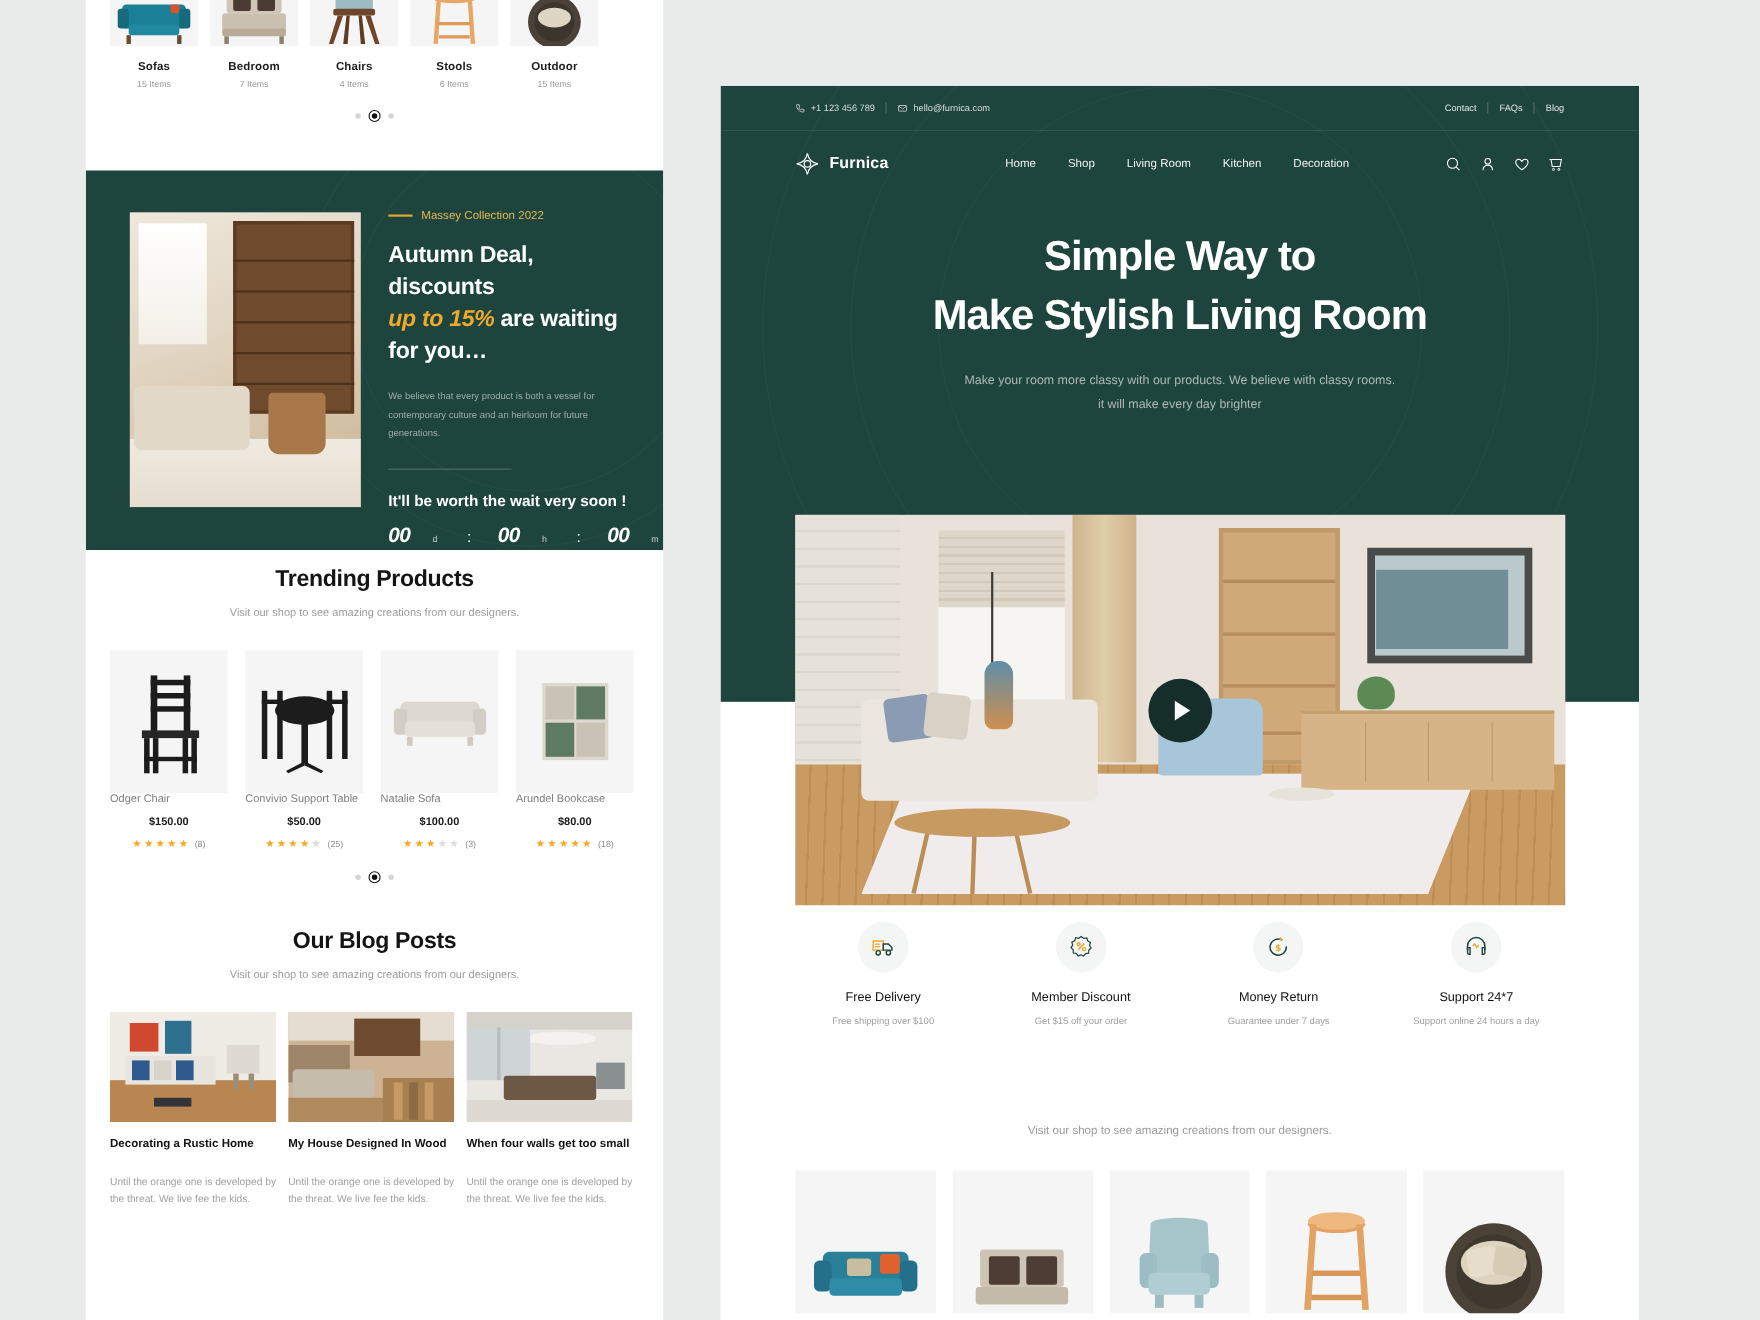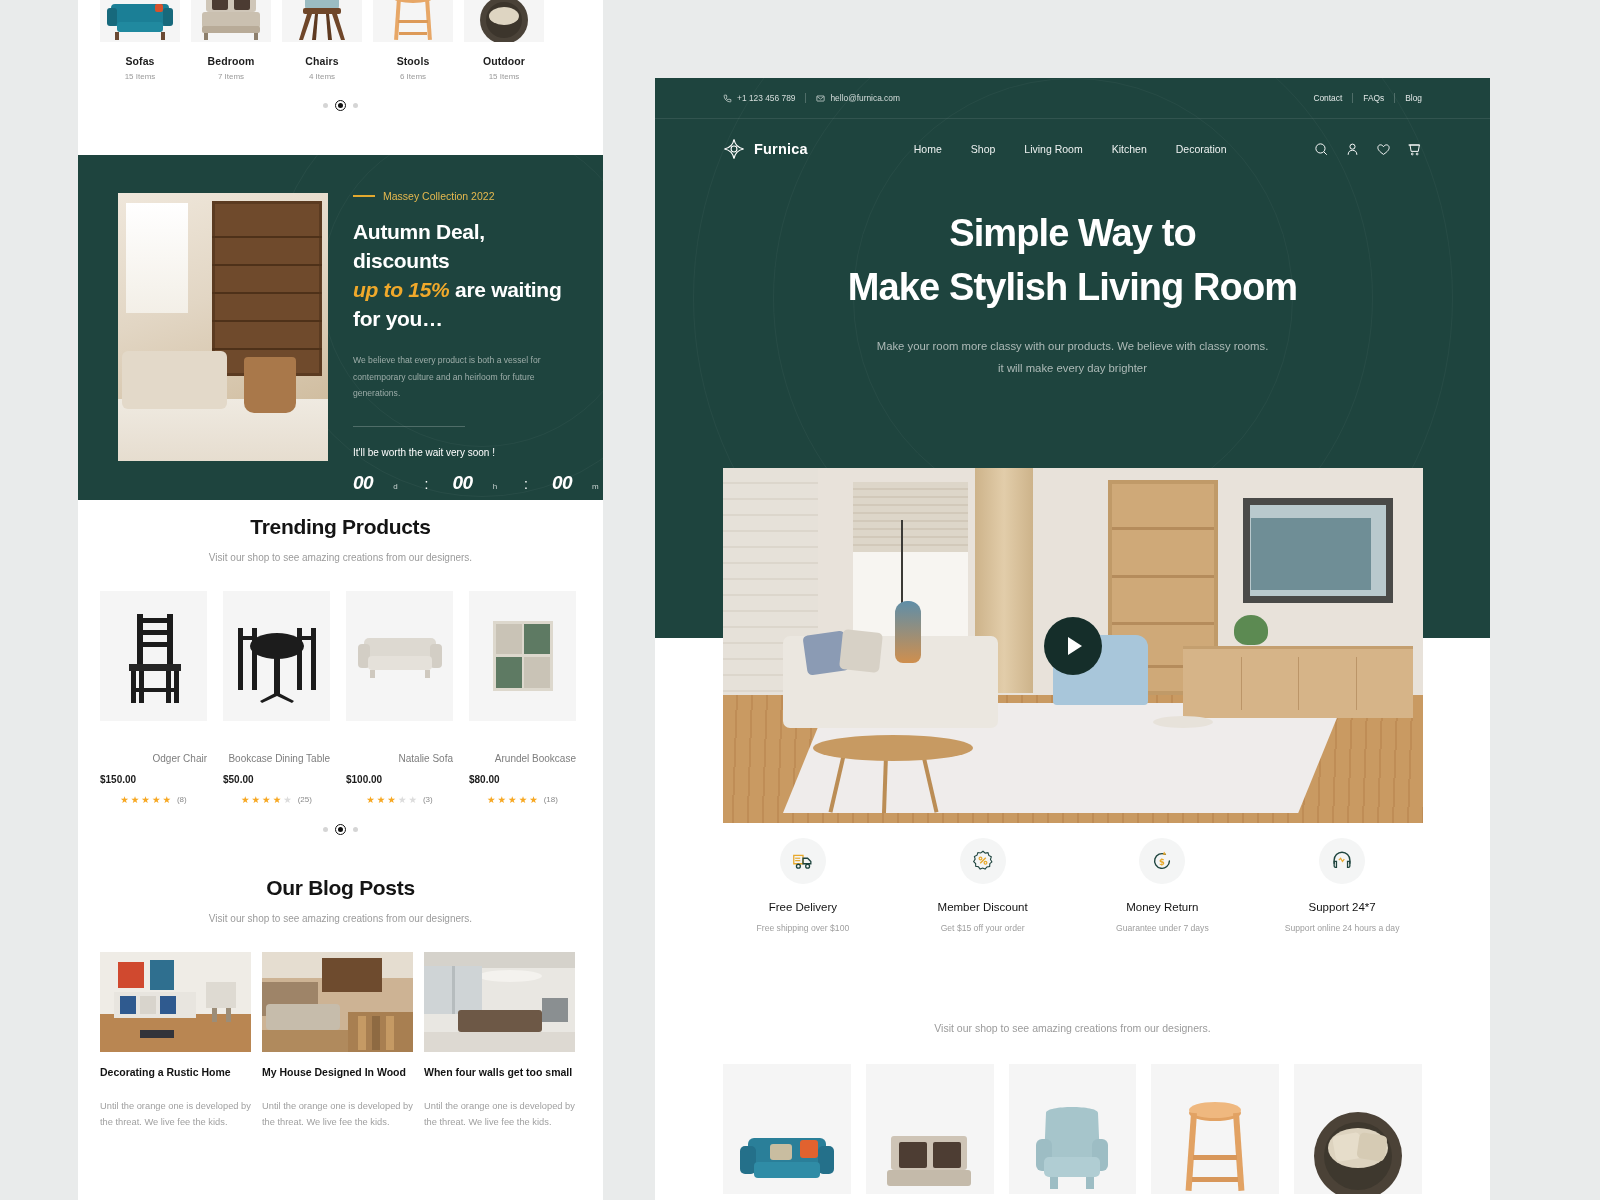--- a/index.html
+++ b/index.html
@@ -84,39 +84,39 @@
     background: linear-gradient(#ffffff,#f3efe7);
   }
   .deal-body { position: absolute; left: 275px; top: 35px; width: 225px; }
   .eyebrow { display: flex; align-items: center; gap: 8px; margin-bottom: 16px; }
   .eyebrow .bar { width: 22px; height: 1.5px; background: #e2a92f; }
   .eyebrow .txt { font-size: 10.5px; color: #e5b84f; }
   .deal-h { font-size: 21px; line-height: 1.38; font-weight: bold; color: #fff; letter-spacing: -.3px;}
   .deal-h .hl { color: #f0a92b; font-style: italic; }
   .deal-p { font-size: 8.6px; line-height: 1.95; color: #9dada9; margin-top: 18px; width: 218px; }
   .deal-rule { width: 112px; height: 1px; background: rgba(255,255,255,.22); margin: 24px 0 20px; }
-  .deal-soon { font-size: 10px; color: #fff; font-weight: normal; margin-bottom: 14px; }
+  .deal-soon { font-size: 14px; color: #fff; font-weight: bold; margin-bottom: 14px; }
   .cd { display: flex; align-items: baseline; gap: 17px; }
   .cd .num { font-size: 19px; font-weight: bold; font-style: italic; color: #fff; letter-spacing:-.5px;}
   .cd .unit { font-size: 8px; color: #c9d3d1; margin-left: 3px; margin-right: 3px;}
   .cd .sep { font-size: 14px; color: #fff; margin: 0 7px; }
 
   
   .sec { padding: 0 22px; }
   .sec-h { text-align: center; font-size: 21px; font-weight: bold; color: #141414; letter-spacing:-.3px;}
   .sec-sub { text-align: center; font-size: 10px; color: #9b9b9b; margin-top: 13px; }
 
   .prods { display: flex; gap: 16px; margin-top: 28px; }
   .prod { width: 107px; }
   .prod-thumb {
     height: 130px; background: #f5f5f5;
     display:flex; align-items:center; justify-content:center; position:relative; overflow:hidden;
   }
-  .prod-name { text-align:right; font-size: 10px; color: #7d7d7d; margin-top: 32px; }
-  .prod-price { text-align:left; font-size: 10px; font-weight: bold; color: #1b1b1b; margin-top: 10px; }
+  .prod-name { text-align:left; font-size: 10px; color: #7d7d7d; margin-top: 0; }
+  .prod-price { text-align:center; font-size: 10px; font-weight: bold; color: #1b1b1b; margin-top: 10px; }
   .stars { display:flex; align-items:center; justify-content:center; gap: 2px; margin-top: 10px; }
   .star { font-size: 9.5px; color: #dcdcdc; line-height:1; }
   .star.on { color: #f7a823; }
   .rcount { font-size: 8px; color: #8a8a8a; margin-left: 4px; }
 
   
   .blogs { display:flex; gap: 11px; margin-top: 28px; }
   .blog { width: 151px; }
   .blog-thumb { height: 100px; overflow:hidden; position:relative; }
   .blog-title { font-size: 10.5px; font-weight: bold; color: #121212; margin-top: 14px; }
@@ -415,21 +415,21 @@
               <path d="M45 86 L28 95 L30 97 L45 90 Z" fill="#1c1c1c"></path>
               <path d="M45 86 L62 95 L60 97 L45 90 Z" fill="#1c1c1c"></path>
               <rect x="6" y="22" width="5" height="62" fill="#1c1c1c"></rect>
               <rect x="20" y="22" width="5" height="62" fill="#1c1c1c"></rect>
               <rect x="6" y="30" width="19" height="4" fill="#1c1c1c"></rect>
               <rect x="65" y="22" width="5" height="62" fill="#1c1c1c"></rect>
               <rect x="79" y="22" width="5" height="62" fill="#1c1c1c"></rect>
               <rect x="65" y="30" width="19" height="4" fill="#1c1c1c"></rect>
             </svg>
           </div>
-          <div class="prod-name">Bookcase Dining Table</div>
+          <div class="prod-name">Convivio Support Table</div>
           <div class="prod-price">$50.00</div>
           <div class="stars">
             <span class="star on">★</span>
               <span class="star on">★</span>
               <span class="star on">★</span>
               <span class="star on">★</span>
               <span class="star">★</span>
             <span class="rcount">(25)</span>
           </div>
         </div>

